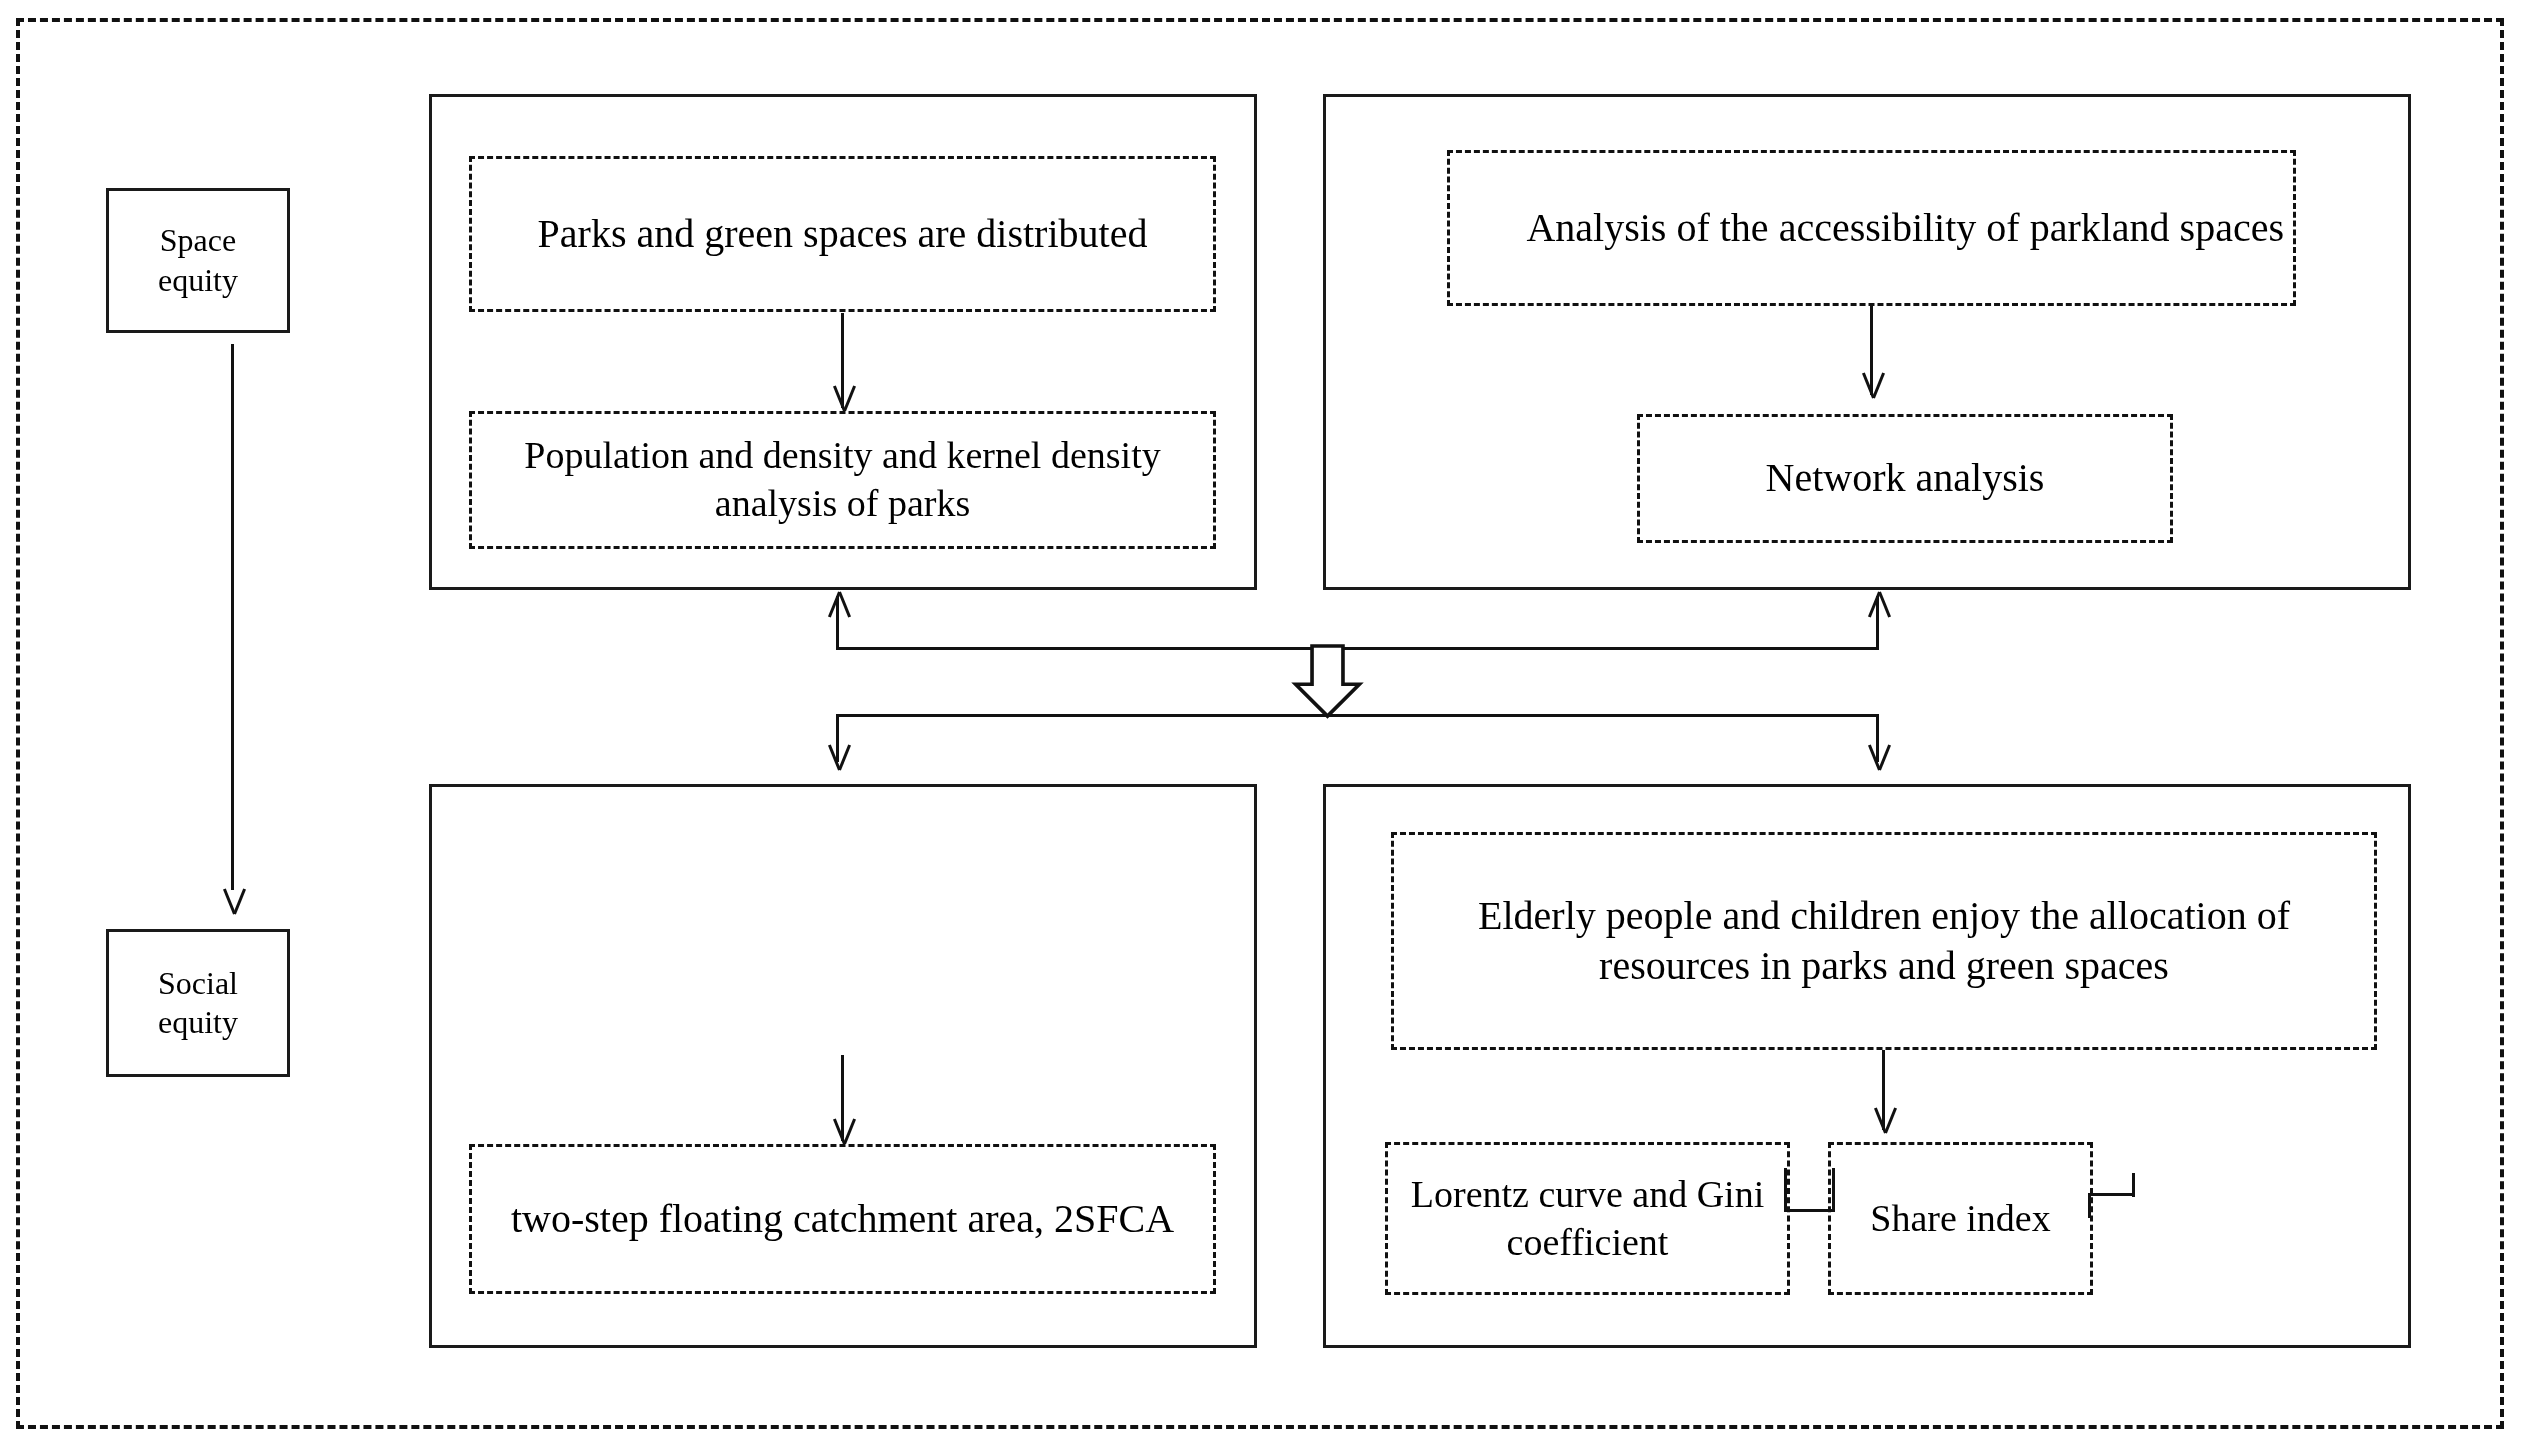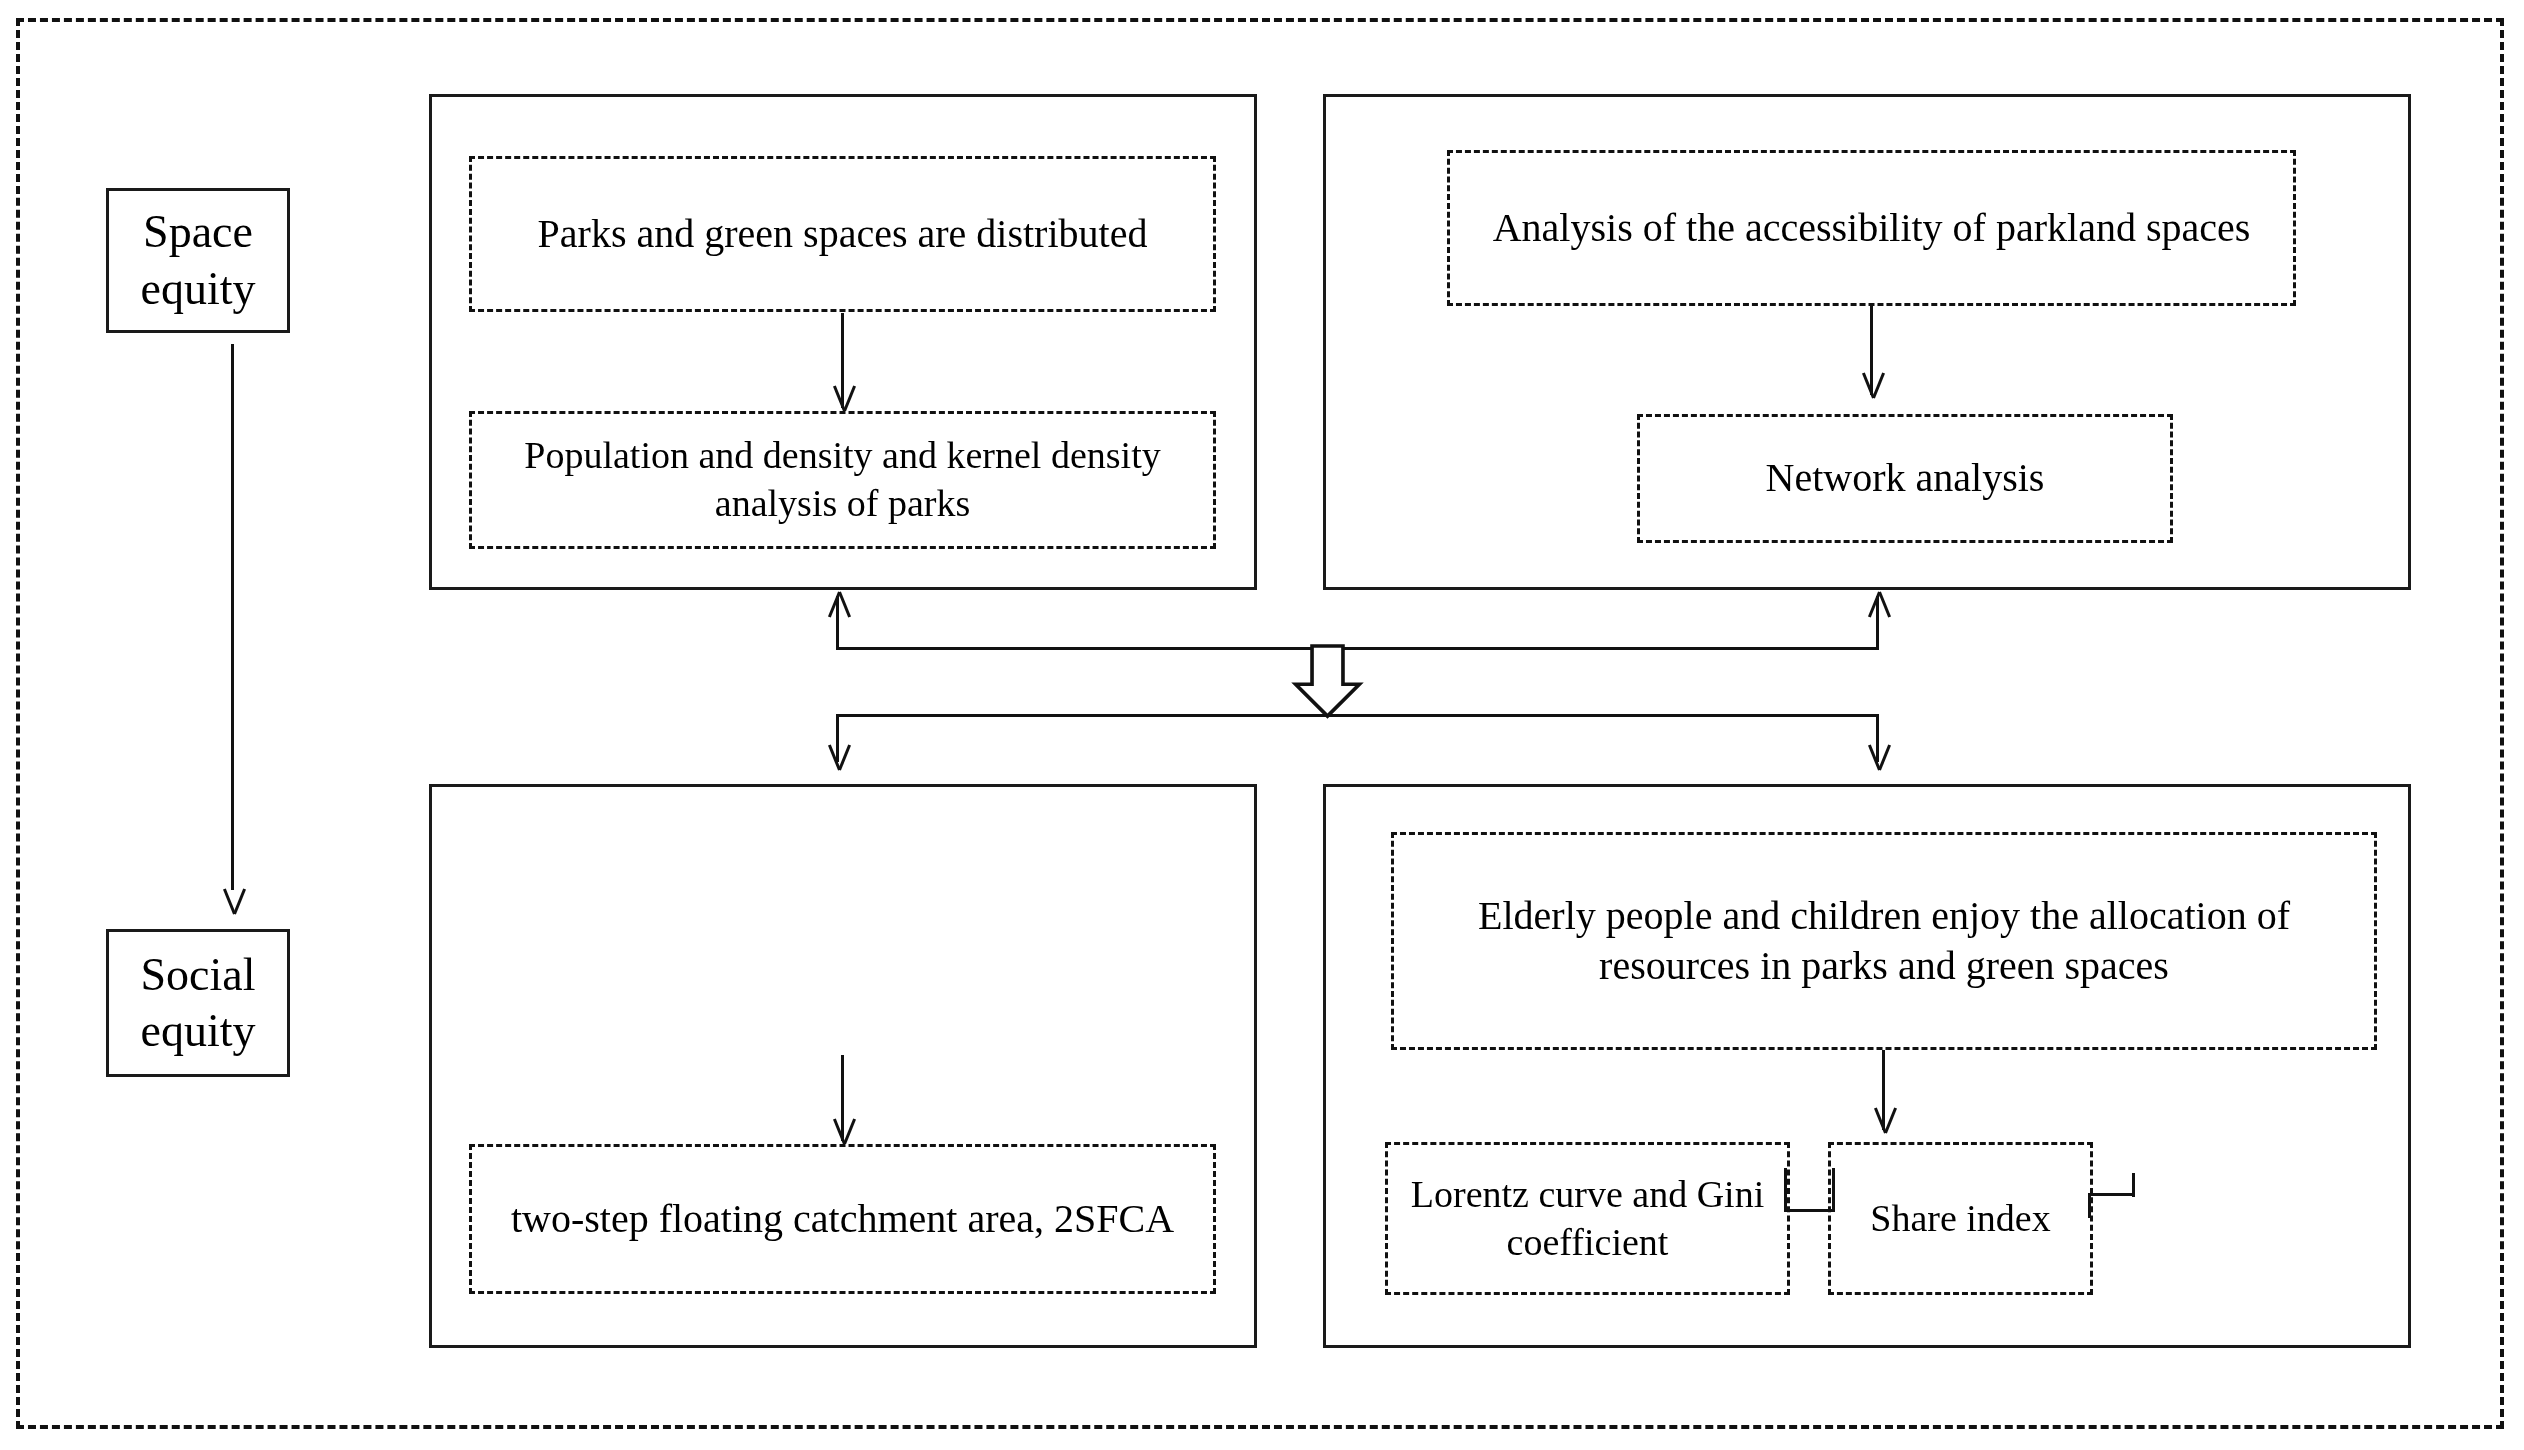--- a/index.html
+++ b/index.html
@@ -132,21 +132,21 @@
     position: absolute;
     left: 0; top: 20px; bottom: 0;
     border-left: 3.6px solid #111111;
   }
   .bracket-step .seg-v-right {
     position: absolute;
     right: 0; top: 0; height: 23.6px;
     border-right: 3.6px solid #111111;
   }
 
-  .fs-46 { font-size: 46px; }
+  .fs-46 { font-size: 32px; }
   .fs-44 { font-size: 40px; }
   .fs-42 { font-size: 38px; }
 </style>
 </head>
 <body>
 
 <div id="canvas" style="background: rgb(255, 255, 255); color: rgb(0, 0, 0);">
 
   <div id="outer-frame"></div>
 
@@ -170,21 +170,21 @@
 
   <div class="v-line" style="left:841px; top:313px; height:95px;"></div>
   <div class="arrowhead-down" style="left:843px; top:411px;"></div>
 
   <div class="node fs-42" style="left:469px; top:411px; width:747px; height:138px;">
     <span class="txt">Population and density and kernel density analysis of parks</span>
   </div>
 
   <div class="group-box" style="left:1323px; top:94px; width:1088px; height:496px;"></div>
 
-  <div class="node fs-44" style="left:1447px; top:150px; width:849px; height:156px;">
+  <div class="node fs-44" style="left:1447px; top:150px; width:849px; height:156px;text-align:right;">
     <span class="txt">Analysis of the accessibility of parkland spaces</span>
   </div>
 
   <div class="v-line" style="left:1870px; top:306px; height:89px;"></div>
   <div class="arrowhead-down" style="left:1872px; top:398px;"></div>
 
   <div class="node fs-44" style="left:1637px; top:414px; width:536px; height:129px;">
     <span class="txt">Network analysis</span>
   </div>
 

